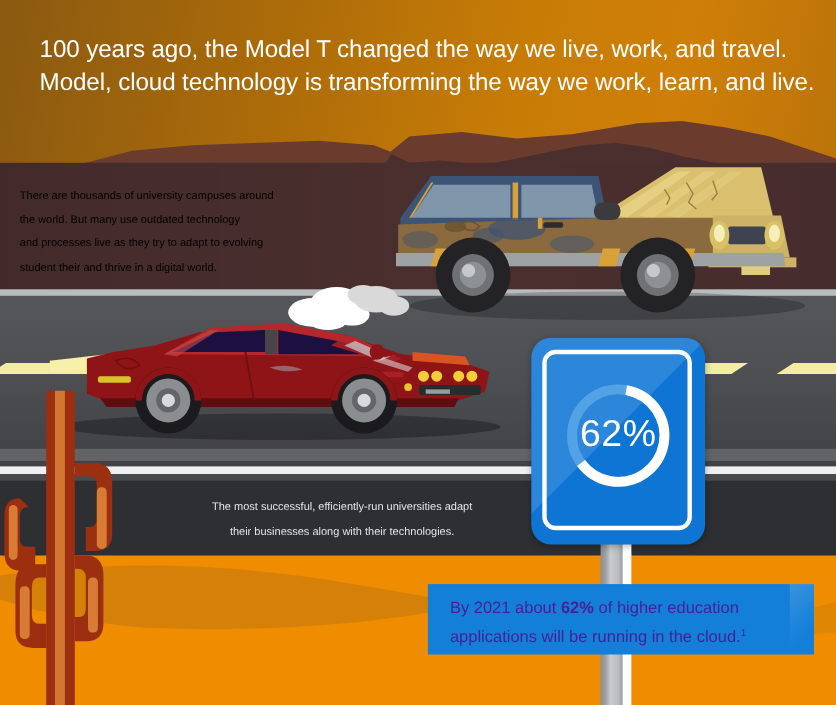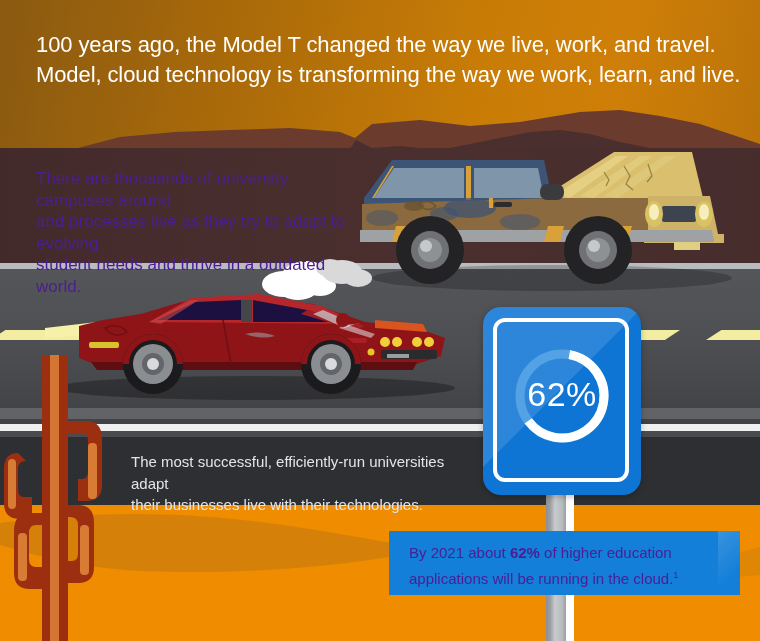--- a/index.html
+++ b/index.html
@@ -80,30 +80,31 @@
     left: 36px; top: 30px; width: 700px;
     color: #ffffff;
     font-size: 22px;
     line-height: 30px;
     font-weight: 400;
     letter-spacing: -0.1px;
   }
   #headline div { white-space: nowrap; }
 
   #para-upper {
-    left: 36px; top: 168px; width: 330px;
-    color: #4c1d95;
-    font-size: 17px;
+    left: 18px; top: 168px; width: 330px;
+    color: #000000;
+    font-size: 10px;
     line-height: 21.5px;
   }
   #para-lower {
-    left: 131px; top: 451px; width: 340px;
+    left: 141px; top: 451px; width: 340px;
     color: #e3e4e6;
-    font-size: 15px;
+    font-size: 10px;
     line-height: 21.5px;
+    text-align: center;
   }
 
   
   #post-shadow { left: 551px; top: 490px; width: 22px; height: 151px; background: #8d9094; }
   #post { left: 546px; top: 490px; width: 20px; height: 151px;
           background: linear-gradient(90deg, #8b8e92 0%, #9c9fa3 22%, #c9ccce 45%, #b9bcbe 80%, #9a9da1 100%); }
   #post-hi { left: 566px; top: 490px; width: 8px; height: 151px; background: #ffffff; }
 
   
   #sign {
@@ -361,27 +362,28 @@
     <rect x="18" y="178" width="9" height="48" rx="4" fill="#e2883c" opacity="0.85"></rect>
   </svg>
 
   <div id="headline" class="layer">
     <div>100 years ago, the Model T changed the way we live, work, and travel.</div>
     <div>Model, cloud technology is transforming the way we work, learn, and live.</div>
   </div>
 
   <div id="para-upper" class="layer">
     <div>There are thousands of university campuses around</div>
+    <div>the world. But many use outdated technology</div>
     <div>and processes live as they try to adapt to evolving</div>
-    <div>student needs and thrive in a outdated world.</div>
+    <div>student their and thrive in a digital world.</div>
   </div>
 
   <div id="para-lower" class="layer">
     <div>The most successful, efficiently-run universities adapt</div>
-    <div>their businesses live with their technologies.</div>
+    <div>their businesses along with their technologies.</div>
   </div>
 
   <div id="post-shadow" class="layer"></div>
   <div id="post" class="layer"></div>
   <div id="post-hi" class="layer"></div>
 
   <div id="sign" class="layer">
     <div id="sign-gloss" class="layer"></div>
     <div id="sign-inner-border" class="layer"></div>
     <svg id="donut" class="layer" viewBox="0 0 106 106">

